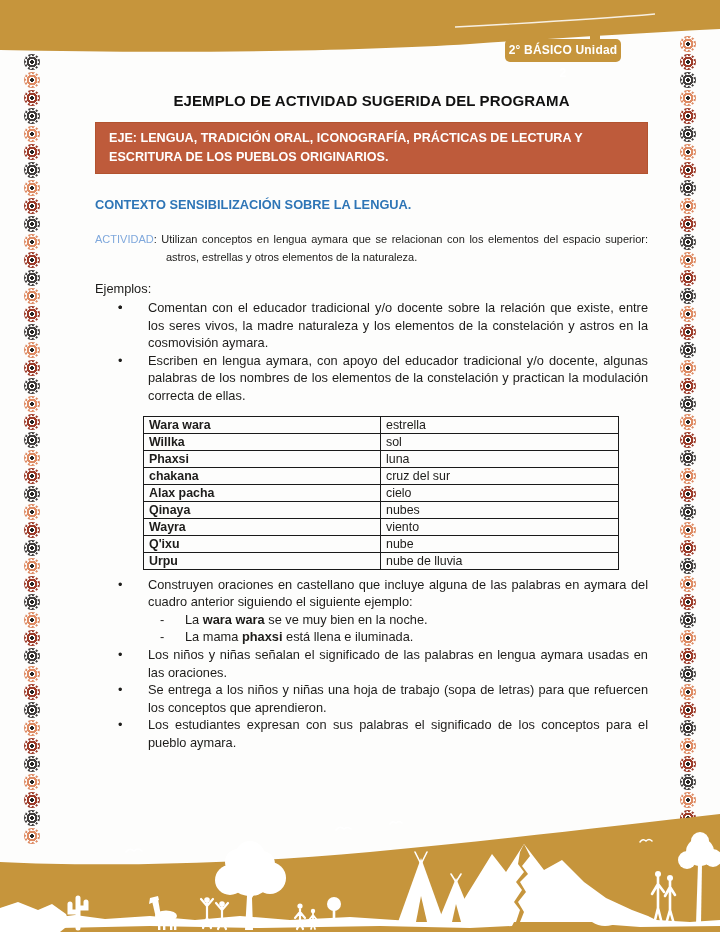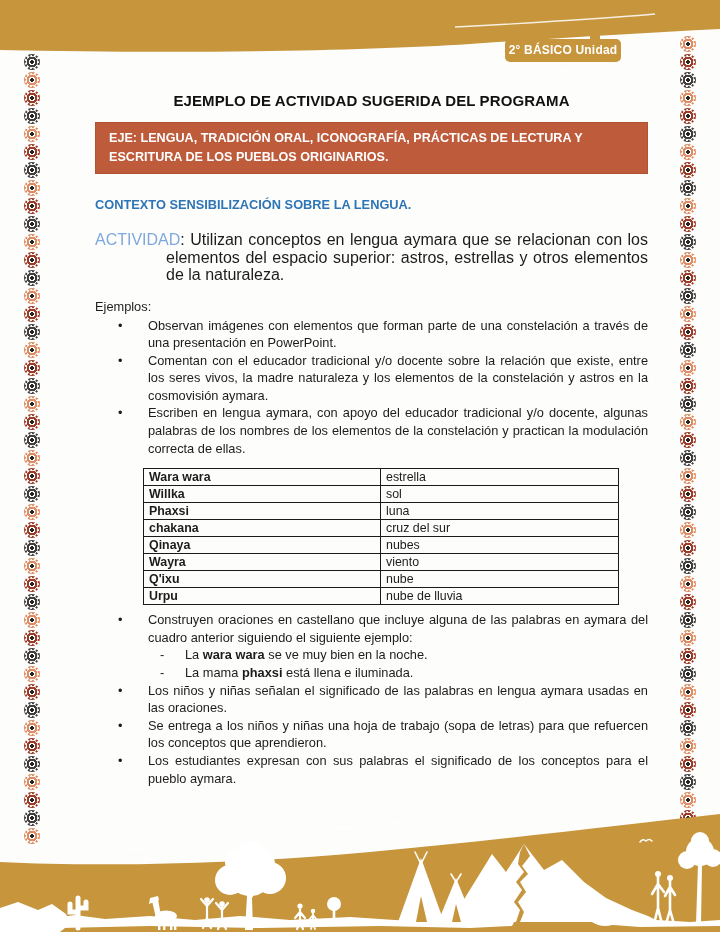--- a/index.html
+++ b/index.html
@@ -31,21 +31,21 @@
   
   .content{position:absolute;left:95px;top:0;width:553px;}
   .title{margin-top:92px;font-size:15px;font-weight:700;text-align:center;letter-spacing:.1px;color:#111;}
   .banner{
     margin-top:13px;background:var(--terracotta,#BE5B3B);color:#fff;
     font-size:12.6px;font-weight:700;line-height:18.5px;padding:6px 13px 7px 13px;
     border:1px solid #b2532f;
   }
   .ctx-heading{margin-top:23px;font-size:12.8px;font-weight:700;color:var(--heading_blue,#2E75B6);}
   .activity{
-    margin-top:19px;font-size:16px;line-height:17.5px;text-align:justify;
+    margin-top:19px;font-size:11px;line-height:17.5px;text-align:justify;
     padding-left:71px;text-indent:-71px;
   }
   .act-label{color:var(--activity_blue,#7FA8DC);}
   .examples-label{margin-top:15px;font-size:12.8px;}
   ul.bullets{list-style:none;margin-top:3px;}
   ul.bullets li{
     position:relative;padding-left:53px;font-size:12.8px;line-height:17.6px;text-align:justify;
   }
   ul.bullets li .bullet-marker{position:absolute;left:23px;top:0;}
   .dash-line{position:relative;padding-left:37px;text-align:left;}
@@ -173,21 +173,21 @@
     <span>EJE: LENGUA, TRADICIÓN ORAL, ICONOGRAFÍA, PRÁCTICAS DE LECTURA Y ESCRITURA DE LOS PUEBLOS ORIGINARIOS.</span>
   </div>
 
   <h2 class="ctx-heading">CONTEXTO SENSIBILIZACIÓN SOBRE LA LENGUA.</h2>
 
   <p class="activity"><span class="act-label">ACTIVIDAD</span><span>: </span><span>Utilizan conceptos en lengua aymara que se relacionan con los elementos del espacio superior: astros, estrellas y otros elementos de la naturaleza.</span></p>
 
   <p class="examples-label">Ejemplos:</p>
 
   <ul class="bullets">
-    <li><span class="bullet-marker">•</span><span>Observan imágenes con elementos que forman parte de una constelación a través de una presentación en PowerPoint.</span></li>
+    <li><span class="bullet-marker">•</span></li>
     <li><span class="bullet-marker">•</span><span>Comentan con el educador tradicional y/o docente sobre la relación que existe, entre los seres vivos, la madre naturaleza y los elementos de la constelación y astros en la cosmovisión aymara.</span></li>
     <li><span class="bullet-marker">•</span><span>Escriben en lengua aymara, con apoyo del educador tradicional y/o docente, algunas palabras de los nombres de los elementos de la constelación y practican la modulación correcta de ellas.</span></li>
   </ul>
 
   <table class="vt">
     <tbody>
       <tr>
           <td class="c1">Wara wara</td>
           <td>estrella</td>
         </tr>
@@ -195,20 +195,24 @@
           <td class="c1">Willka</td>
           <td>sol</td>
         </tr>
       <tr>
           <td class="c1">Phaxsi</td>
           <td>luna</td>
         </tr>
       <tr>
           <td class="c1">chakana</td>
           <td>cruz del sur</td>
+        </tr>
+      <tr>
+          <td class="c1">Alax pacha</td>
+          <td>cielo</td>
         </tr>
       <tr>
           <td class="c1">Qinaya</td>
           <td>nubes</td>
         </tr>
       <tr>
           <td class="c1">Wayra</td>
           <td>viento</td>
         </tr>
       <tr>

